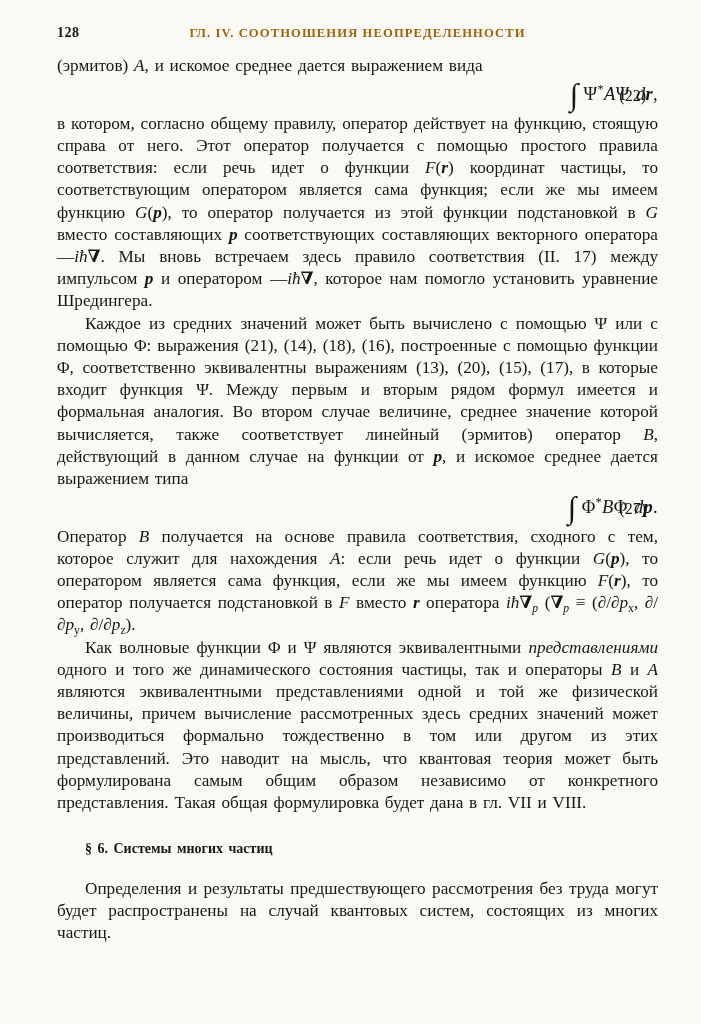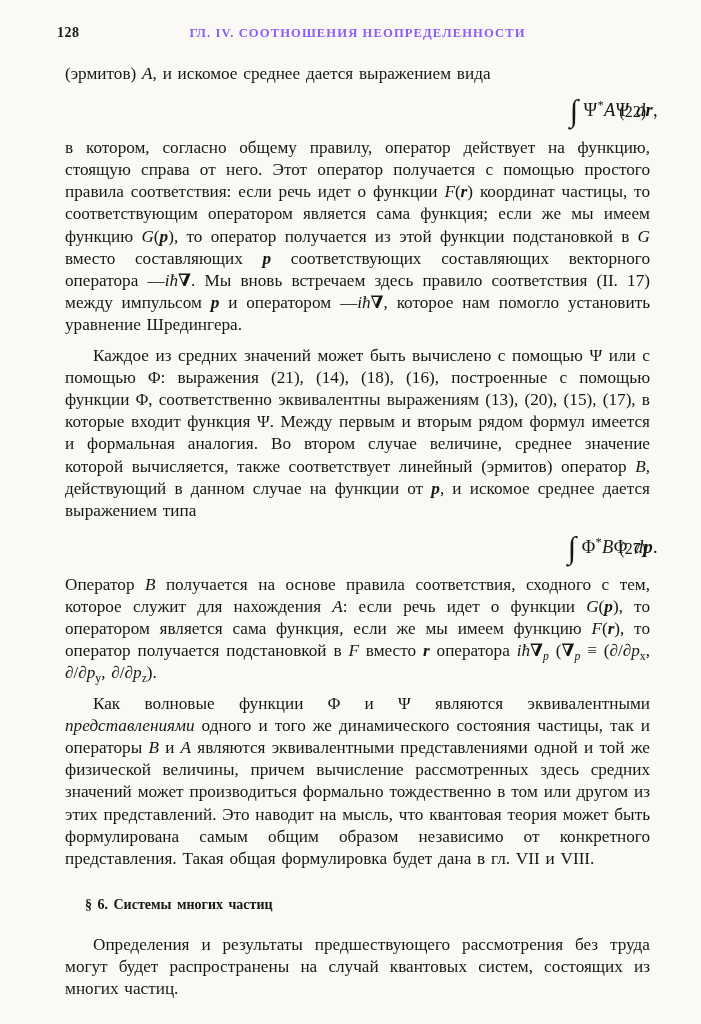--- a/index.html
+++ b/index.html
@@ -32,31 +32,31 @@
   }
   .running-title {
     position: absolute;
     left: 0;
     right: 0;
     top: 1px;
     text-align: center;
     font-size: 12.6px;
     letter-spacing: 1.1px;
     font-weight: 600;
-    color: #8b5cf6;
+    color: #a16207;
     white-space: nowrap;
   }
   .content {
     padding: 13px 43px 0 57px;
     font-size: 17.2px;
     line-height: 22.2px;
     text-align: justify;
     word-spacing: 1.5px;
   }
-  .para { margin: 8px; }
+  .para { margin: 0; }
   .indent { text-indent: 28px; }
   .content i { font-style: italic; }
   .content b { font-weight: bold; }
   .content sup { font-size: 68%; line-height: 0; }
   .content sub { font-size: 68%; line-height: 0; }
   .formula-row {
     position: relative;
     text-align: right;
     padding: 8px 0 9px 0;
     line-height: 1;

